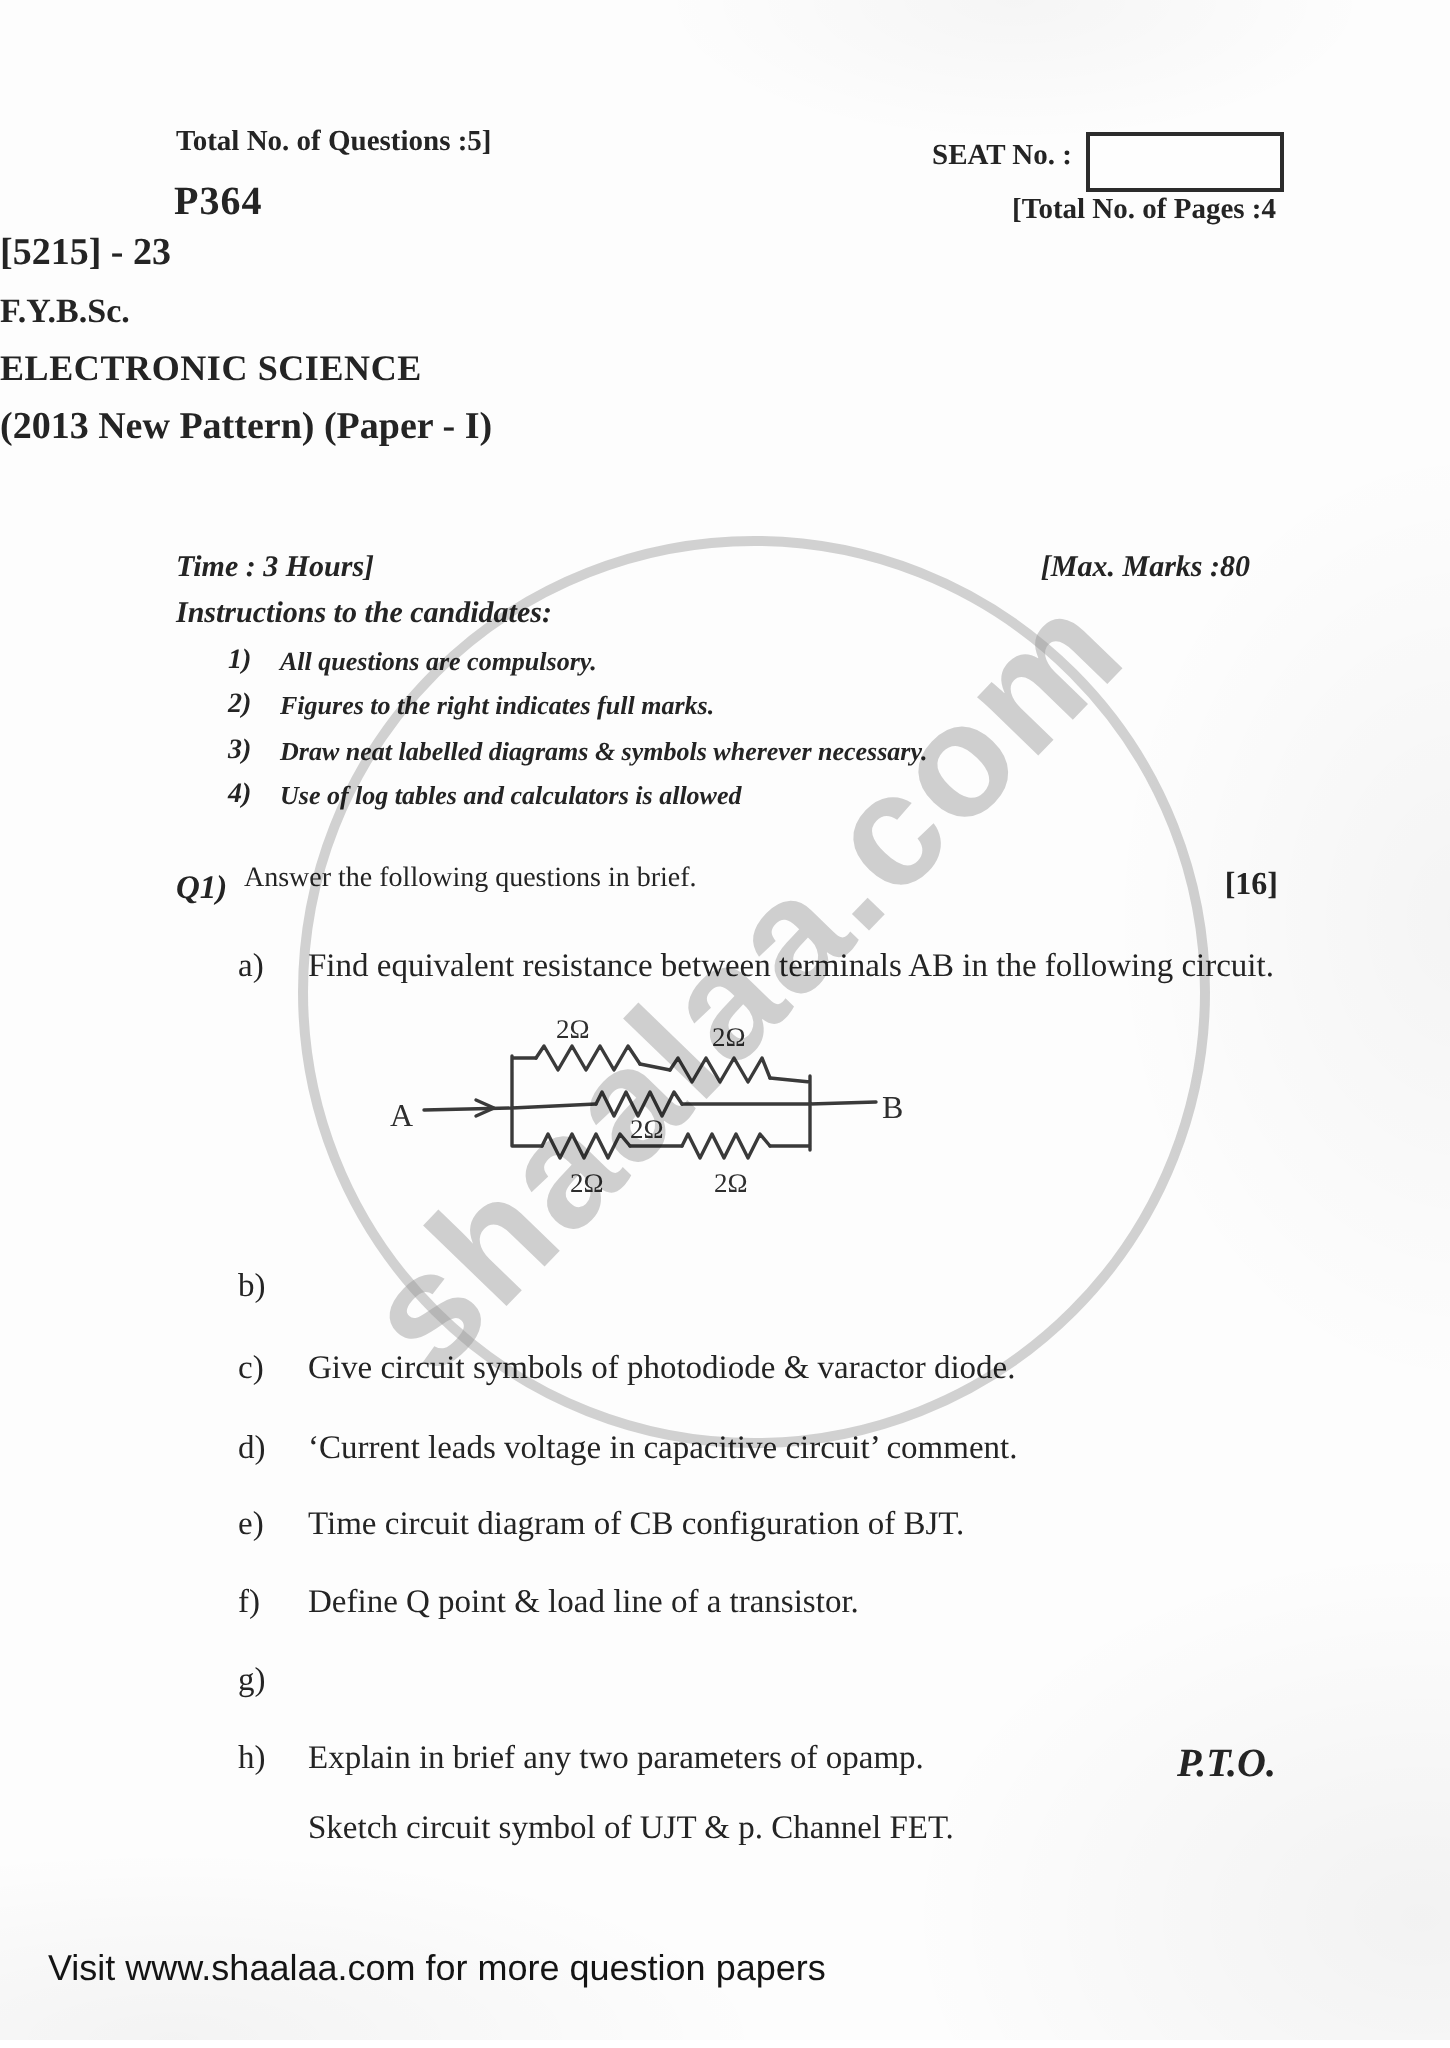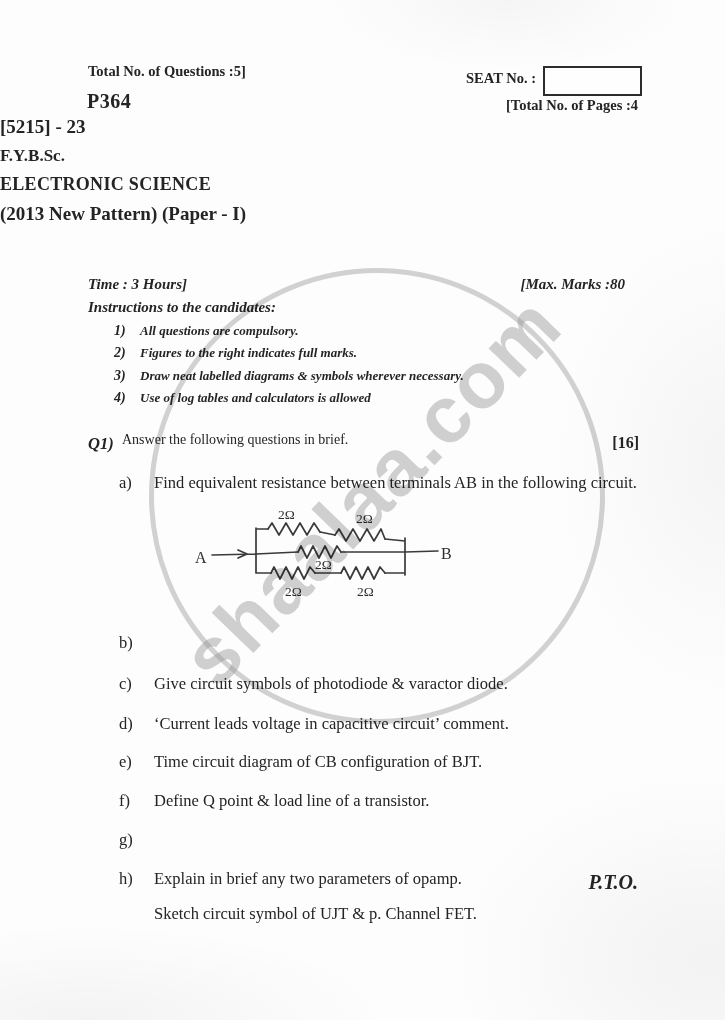--- a/index.html
+++ b/index.html
@@ -131,20 +131,21 @@
   <div class="abs sub-letter" style="top:752px;">e)</div>
   <div class="abs sub-text" style="top:752px;">Time circuit diagram of CB configuration of BJT.</div>
   <div class="abs sub-letter" style="top:791px;">f)</div>
   <div class="abs sub-text" style="top:791px;">Define Q point &amp; load line of a transistor.</div>
   <div class="abs sub-letter" style="top:830px;">g)</div>
   <div class="abs sub-text" style="top:876px;margin-top:28px;">Sketch circuit symbol of UJT &amp; p. Channel FET.</div>
   <div class="abs sub-letter" style="top:869px;">h)</div>
   <div class="abs sub-text" style="top:869px;">Explain in brief any two parameters of opamp.</div>
 
   <div class="abs bi" id="pto">P.T.O.</div>
+  <div class="abs" id="visit">Visit www.shaalaa.com for more question papers</div>
 
   <div id="watermark">
     <div id="wm-circle"></div>
     <div id="wm-text-wrap">
       <span id="wm-text">shaalaa.com</span>
     </div>
   </div>
 
 </div>
 

